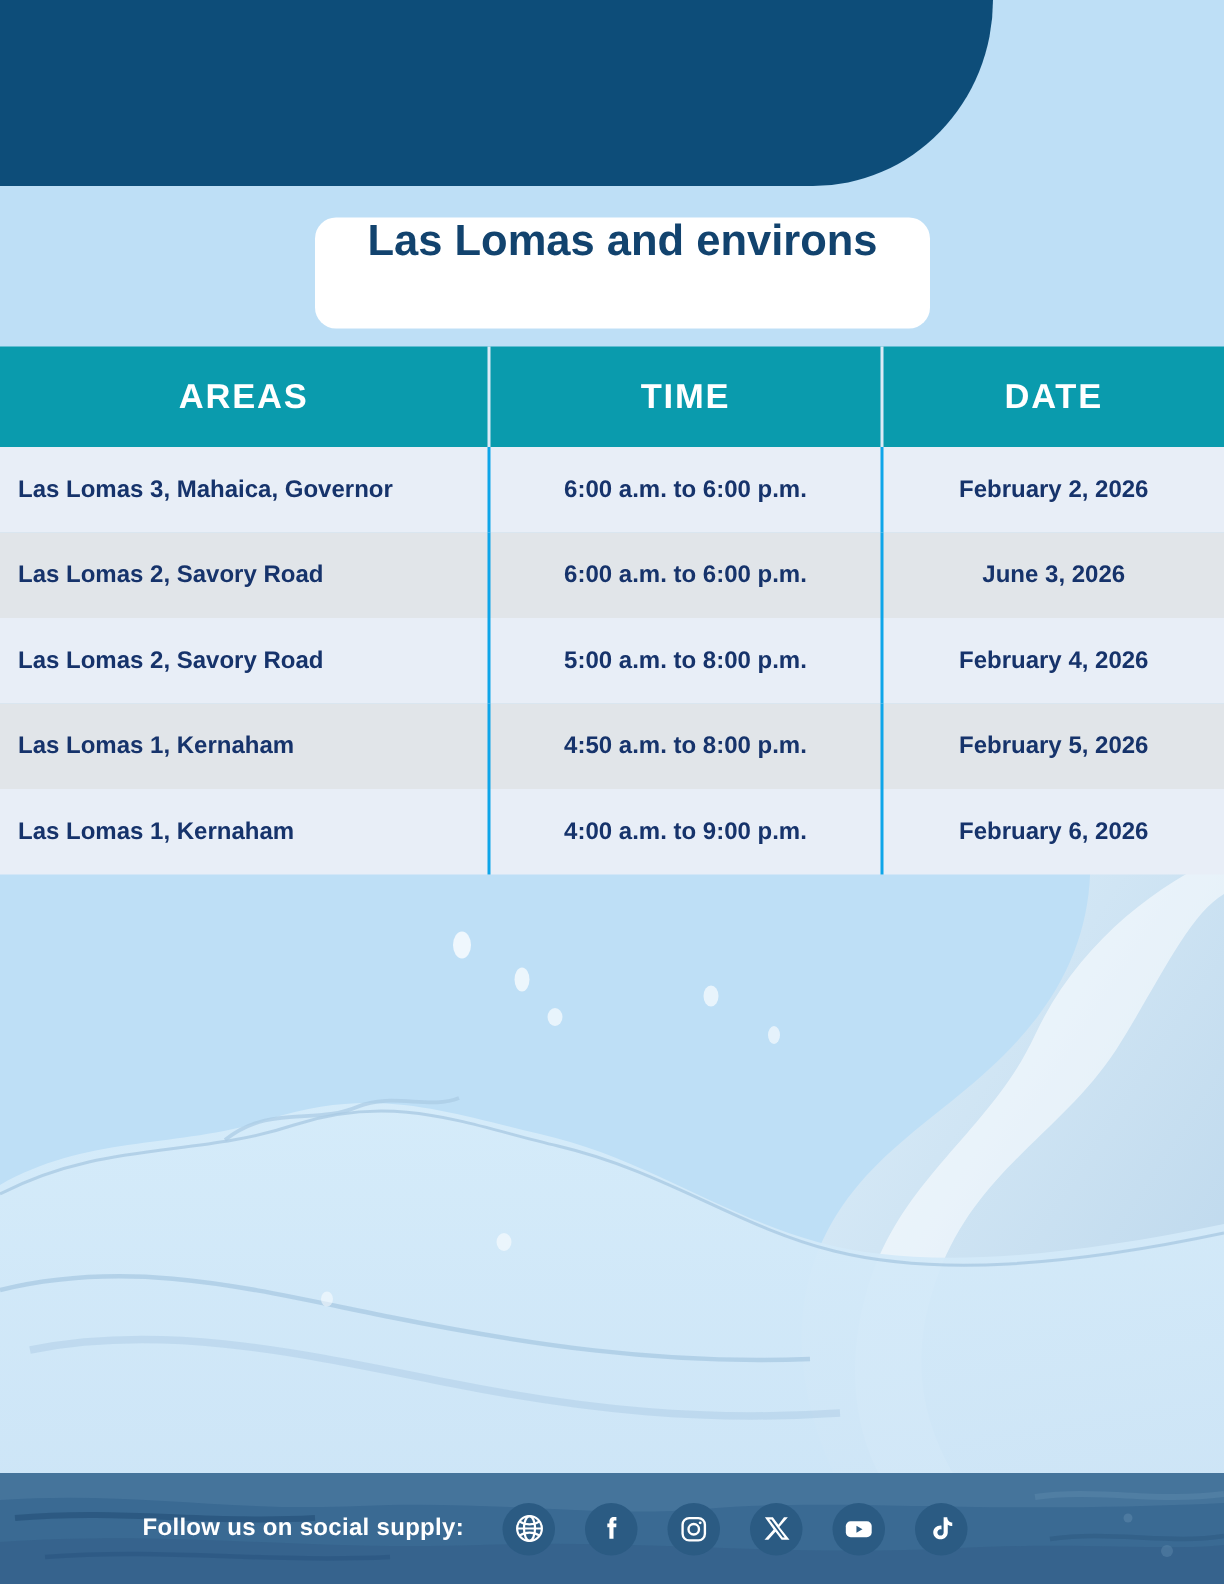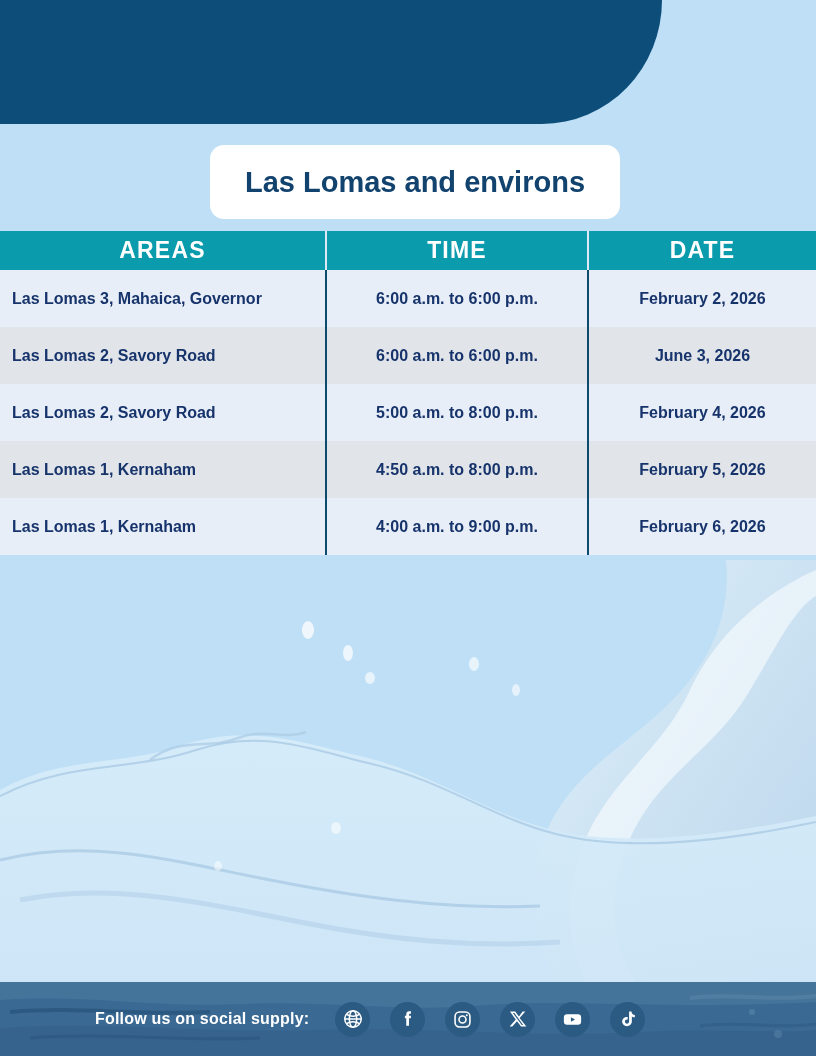--- a/index.html
+++ b/index.html
@@ -32,21 +32,21 @@
     transform:scaleX(0.94);transform-origin:left center;
     text-align:center;
     white-space:nowrap;
   }
   .logo-wrap{position:absolute;left:679px;top:25px;width:106px;height:58px;z-index:4;}
 
   
   .subtitle-pill{
     position:absolute;left:210px;top:145px;width:410px;height:74px;
     background:#ffffff;border-radius:14px;
-    display:flex;align-items:center;justify-content:center;
+    display:flex;align-items:flex-start;justify-content:center;
     z-index:5;
   }
   .subtitle-text{
     color:#12436e;font-size:29px;font-weight:bold;
     font-family:"Liberation Sans Narrow","Liberation Sans",sans-serif;
     white-space:nowrap;
   }
 
   
   .schedule-table{
@@ -56,32 +56,32 @@
   }
   .schedule-table th{
     background:#0a9bad;color:#ffffff;
     font-size:23px;font-weight:bold;
     font-family:"Liberation Sans Narrow","Liberation Sans",sans-serif;
     letter-spacing:1.2px;
     height:39px;
     text-align:center;
     border-left:2px solid #ddeaf6;
     border-right:2px solid #ddeaf6;
-    padding:0;
+    padding:14px;
   }
   .schedule-table th:first-child{border-left:none;}
   .schedule-table th:last-child{border-right:none;}
   .schedule-table td{
     color:#16336b;
     font-size:16px;font-weight:bold;
     font-family:"Liberation Sans Narrow","Liberation Sans",sans-serif;
     height:57px;
     padding:0 0 0 0;
     border-left:2px solid #cfdcec;
-    border-right:2px solid #0c4a6e;
+    border-right:2px solid #0ea5e9;
   }
   .schedule-table td:first-child{border-left:none;padding-left:12px;text-align:left;}
   .schedule-table td:last-child{border-right:none;text-align:center;}
   .schedule-table td.col-time{text-align:center;}
   .schedule-table tbody tr:nth-child(odd) td{background:#e8eef7;}
   .schedule-table tbody tr:nth-child(even) td{background:#e1e5e9;}
 
   
   .note{
     position:absolute;left:8px;top:583px;width:792px;

